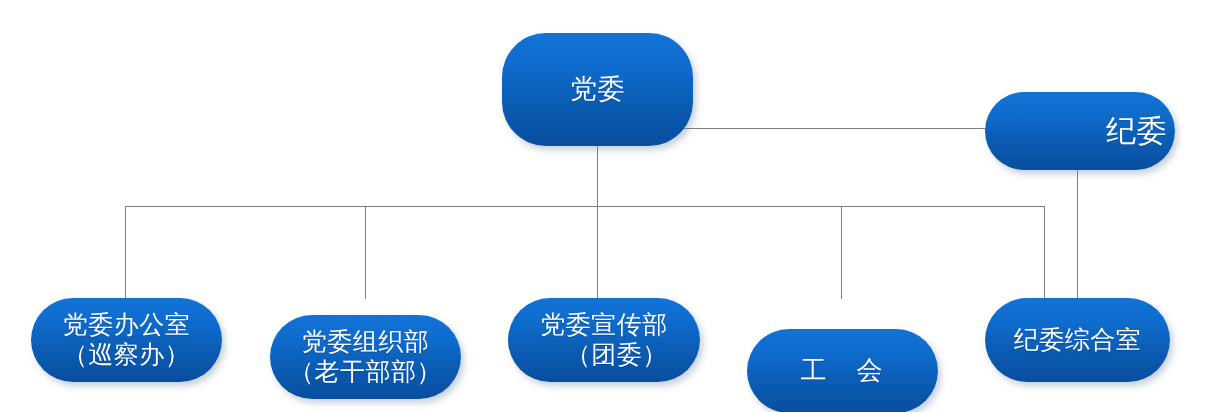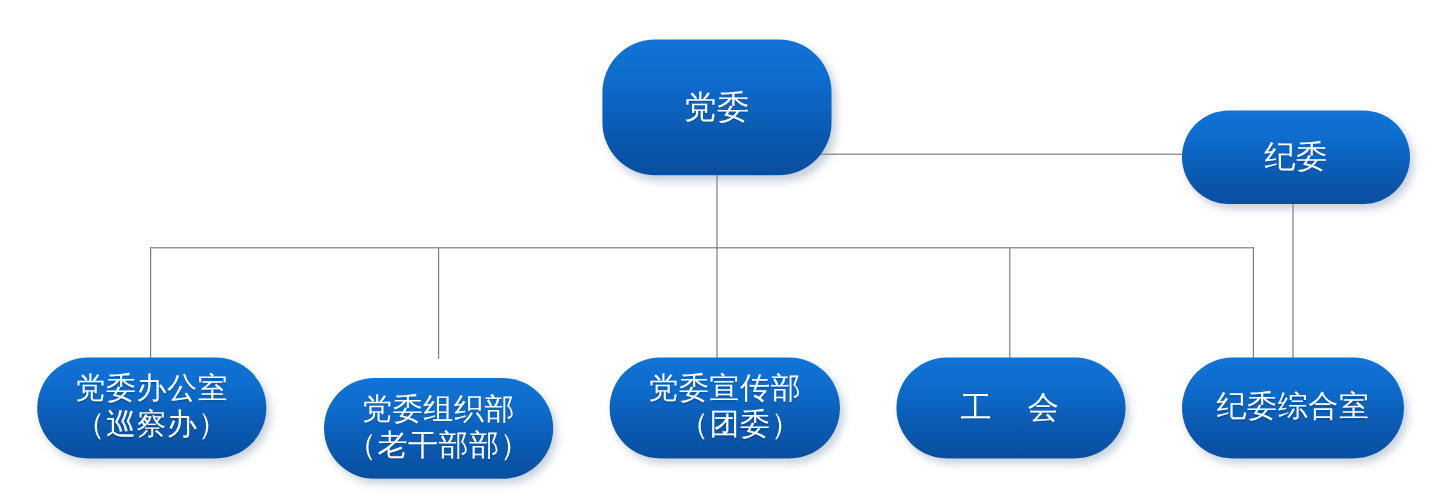--- a/index.html
+++ b/index.html
@@ -29,27 +29,27 @@
     line-height:1.22;
     letter-spacing:0.5px;
     text-shadow:0 1px 1px rgba(0,0,0,0.18);
     -webkit-font-smoothing:antialiased;
   }
   .node .label{display:block;padding:0 8px;white-space:pre-line;}
 
   
   #node-root{left:502px;top:10px;width:191px;height:113px;border-radius:44px;font-size:27px;margin-top:23px;}
   
-  #node-jiwei{left:985px;top:92px;width:190px;height:78px;border-radius:39px;font-size:26px;}
+  #node-jiwei{left:985px;top:92px;width:190px;height:78px;border-radius:39px;font-size:30px;justify-content:flex-end;}
   
   .node.leaf{top:298px;height:84px;border-radius:42px;font-size:25px;}
   #node-bgs   {left:31px;  width:191px;}
   #node-zzb   {left:270px; width:191px;margin-top:17px;}
   #node-xcb   {left:508px; width:192px;text-align:right;}
-  #node-gh    {left:747px; width:191px;font-size:26px;letter-spacing:2px;}
+  #node-gh    {left:747px; width:191px;font-size:26px;letter-spacing:2px;margin-top:31px;}
   #node-jwzhs {left:985px; width:185px;font-family:Liberation Serif, serif;}
 </style>
 </head>
 <body>
 
 <div id="chart">
 
   <div class="line v" style="left:597px;top:97px;height:110px;"></div>
   <div class="line h" style="left:597px;top:128px;width:390px;"></div>
   <div class="line h" style="left:125px;top:206px;width:920px;"></div>

